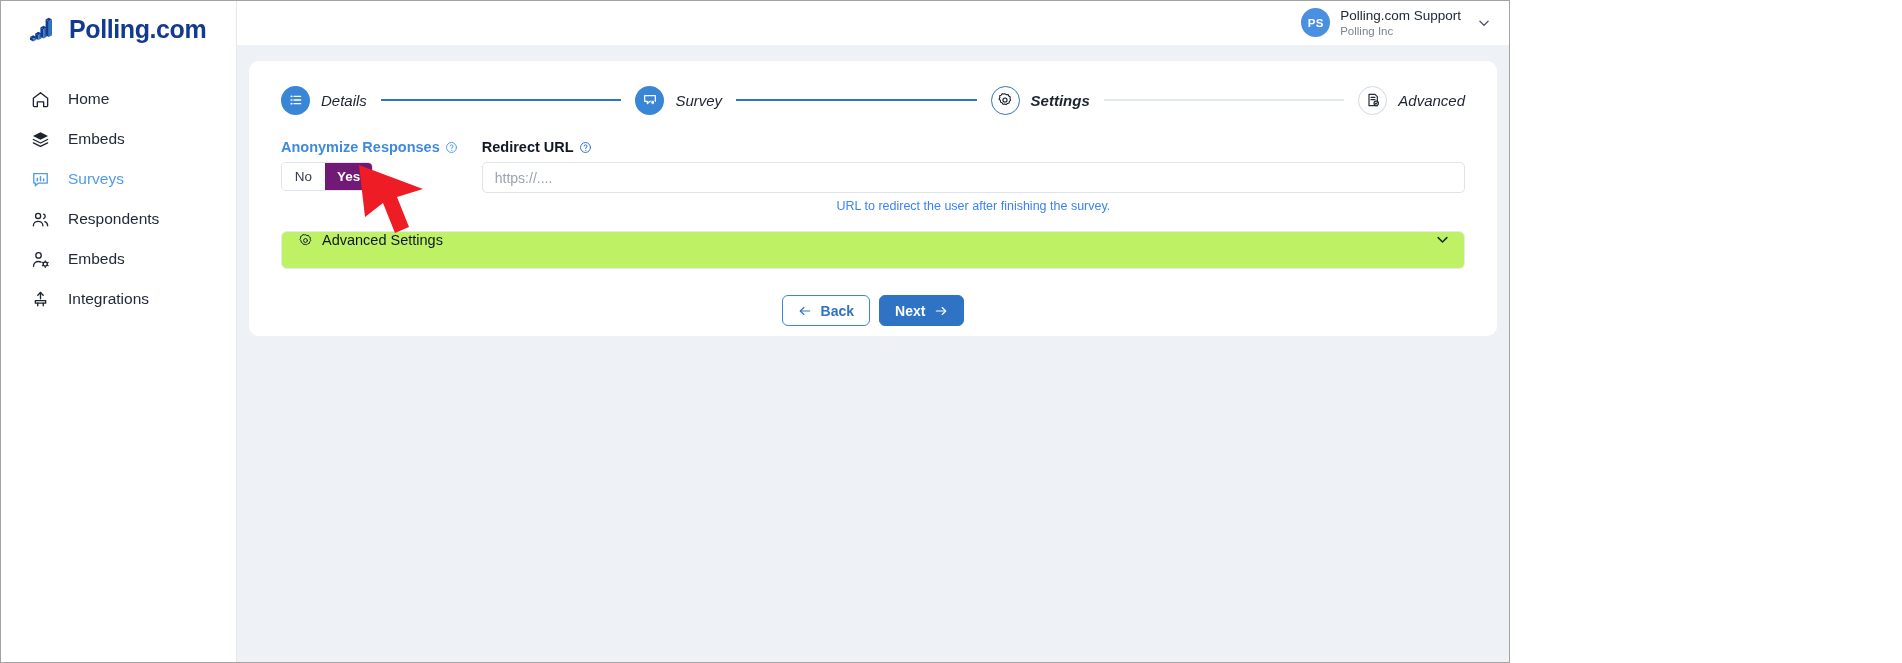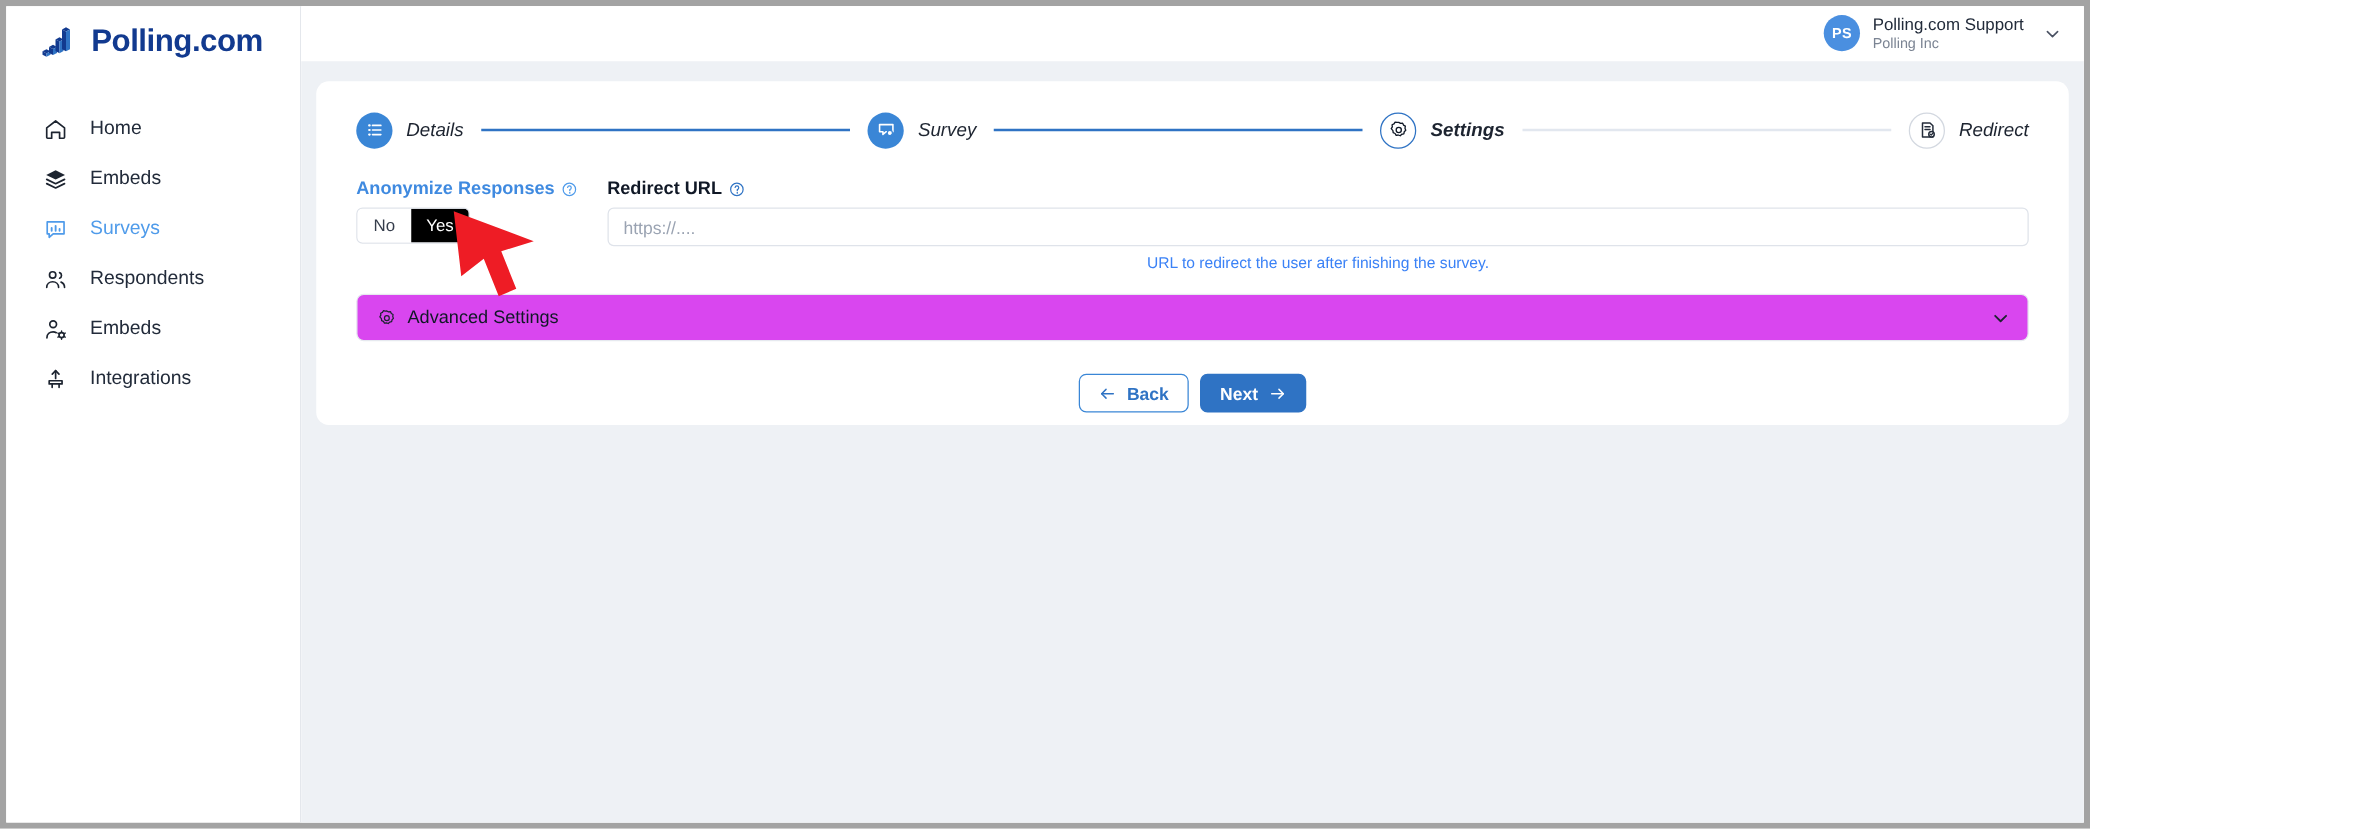--- a/index.html
+++ b/index.html
@@ -5,25 +5,25 @@
   * { box-sizing: border-box; margin: 0; padding: 0; }
   html, body {
     width: 1902px;
     height: 663px;
     overflow: hidden;
     font-family: "Liberation Sans", sans-serif;
     background: #ffffff;
   }
   .app {
     position: relative;
-    width: 1672px;
+    width: 1510px;
     height: 663px;
     display: flex;
     background: #ffffff;
-    border: 5px solid #a3a3a3;
+    border: 1px solid #a3a3a3;
   }
 
   
   .sidebar {
     width: 236px;
     flex: 0 0 236px;
     background: #ffffff;
     border-right: 1px solid #e4e7ec;
     padding-top: 0;
   }
@@ -174,23 +174,23 @@
     min-width: 43px;
     padding: 0 12px;
     display: flex; align-items: center; justify-content: center;
     font-size: 13.5px;
     color: #353d4b;
     background: #ffffff;
     cursor: pointer;
     user-select: none;
   }
   .toggle-opt.on {
-    background: #000000;
+    background: #701a75;
     color: #ffffff;
-    font-weight: normal;
+    font-weight: bold;
   }
 
   .url-input {
     width: 100%;
     height: 31px;
     border: 1px solid #dfe3ea;
     border-radius: 5px;
     padding: 0 12px;
     font-size: 14px;
     color: #101826;
@@ -205,25 +205,25 @@
     color: #3b82f6;
     text-align: center;
   }
 
   .accordion {
     margin: 18px 6px 0 6px;
     border: 1px solid #e6e9ef;
     border-radius: 6px;
     height: 38px;
     display: flex;
-    align-items: center;
+    align-items: flex-start;
     justify-content: space-between;
     padding: 0 14px 0 16px;
     cursor: pointer;
-    background: #d946ef;
+    background: #bef264;
   }
   .acc-left { display: flex; align-items: center; gap: 9px; }
   .acc-gear { width: 15px; height: 15px; display:block; color:#1d2430; }
   .acc-text { font-size: 14.5px; color: #101826; }
   .acc-chev { width: 15px; height: 15px; display:block; color:#1d2430; }
 
   .actions {
     display: flex;
     justify-content: center;
     gap: 9px;
@@ -411,21 +411,21 @@
 
           <div class="step todo">
             <span class="step-circle">
               <svg viewBox="0 0 24 24" fill="none" stroke="currentColor" stroke-width="1.8" stroke-linecap="round" stroke-linejoin="round">
                 <path d="M6 3.5h9l3.5 3.5v13.5H6z"></path>
                 <path d="M9 8h6M9 11.5h6"></path>
                 <circle cx="16.8" cy="17" r="3.3" fill="#fff"></circle>
                 <path d="M15.3 17 L16.4 18.2 L18.4 15.9" stroke-width="1.6"></path>
               </svg>
             </span>
-            <span class="step-label">Redirect</span>
+            <span class="step-label">Advanced</span>
           </div>
         </div>
 
         <div class="form-row">
 
           <div class="field-anon">
             <div class="field-label label-anon">
               <span>Anonymize Responses</span>
               <svg class="help-ico" viewBox="0 0 24 24" fill="none" stroke="#4f9bea" stroke-width="1.8" stroke-linecap="round" stroke-linejoin="round">
                 <circle cx="12" cy="12" r="9.2"></circle>

